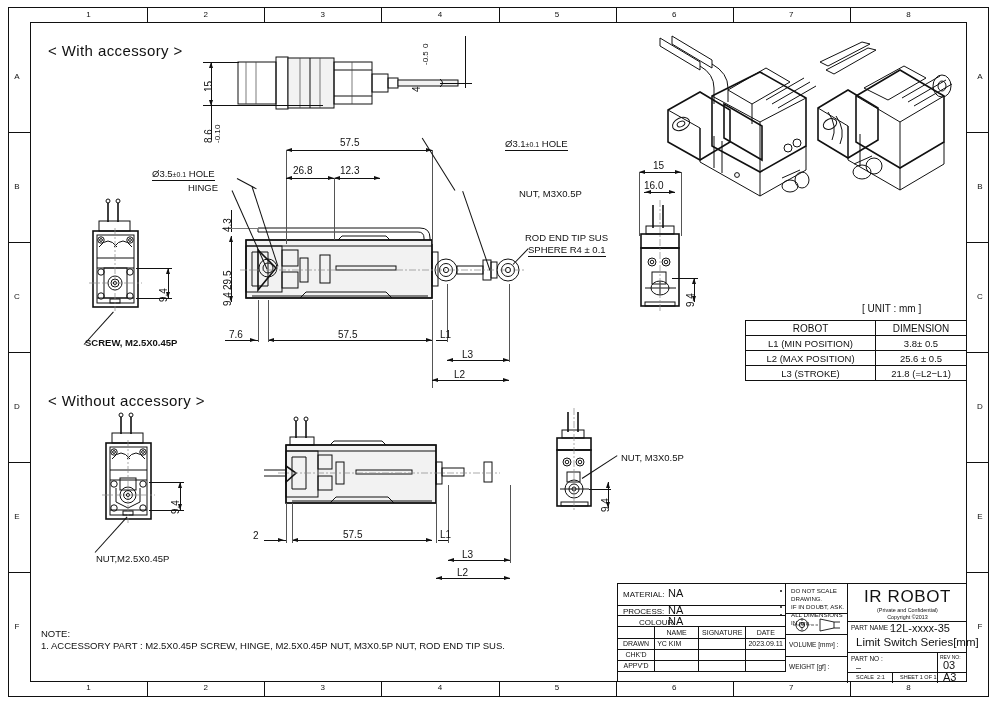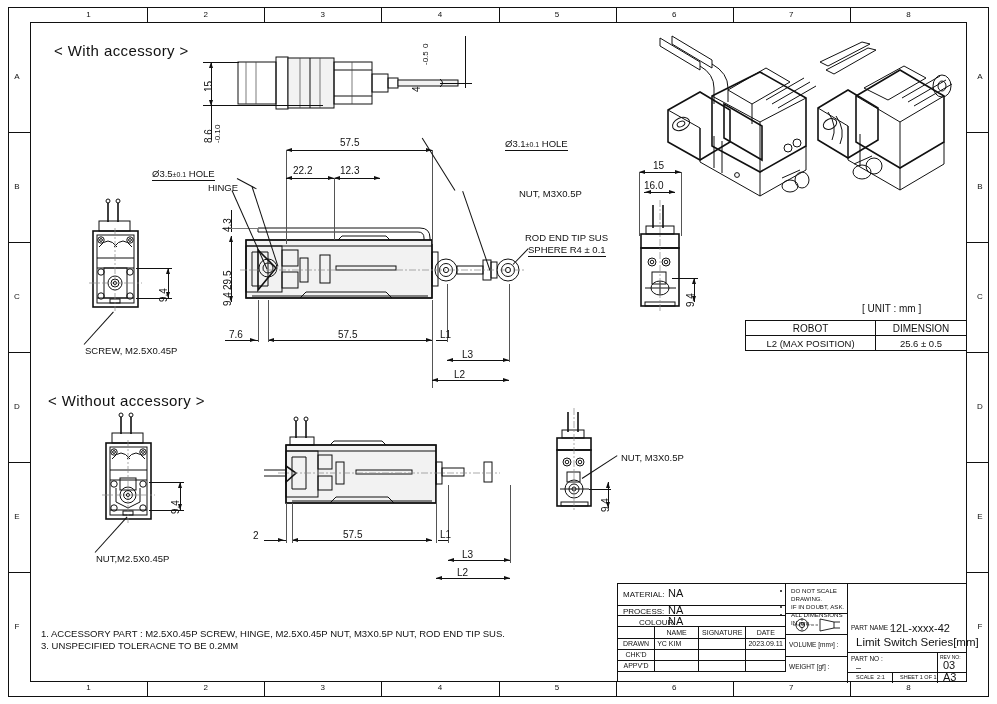--- a/index.html
+++ b/index.html
@@ -434,21 +434,21 @@
       <rect class="ln" x="567" y="472" width="13" height="10"></rect>
       <circle class="ln" cx="574" cy="489" r="9"></circle>
       <circle class="ln" cx="574" cy="489" r="5"></circle>
       <circle class="ln" cx="574" cy="489" r="2"></circle>
       <line class="ln" x1="560" y1="489" x2="589" y2="489"></line>
       <rect class="ln" x="561" y="502" width="27" height="4"></rect>
       <line class="ctr" x1="574" y1="408" x2="574" y2="512"></line>
     </g>
   </svg>
 
-  <div class="txt hdg" style="left:48px; top:42px;margin-left:6px;">&lt; With accessory &gt;</div>
+  <div class="txt hdg" style="left:48px; top:42px;">&lt; With accessory &gt;</div>
   <div class="txt hdg" style="left:48px; top:392px;">&lt; Without accessory &gt;</div>
 
   <div class="dl v" style="left:211px; top:62px; height:44px;"></div>
   <div class="arrow-u" style="left:208.5px; top:62px;"></div>
   <div class="arrow-d" style="left:208.5px; top:100px;"></div>
   <div class="ext h" style="left:203px; top:62px; width:36px; background:#111;"></div>
   <div class="ext h" style="left:203px; top:105px; width:120px; background:#111;"></div>
   <div class="txt dim vert" style="left:203px; top:92px; transform:rotate(-90deg);">15</div>
 
   <div class="dl v" style="left:211px; top:106px; height:34px;"></div>
@@ -465,21 +465,21 @@
   <div class="dl h" style="left:286px; top:150px; width:146px;"></div>
   <div class="arrow-l" style="left:286px; top:147.5px;"></div>
   <div class="arrow-r" style="left:426px; top:147.5px;"></div>
   <div class="ext v" style="left:286px; top:150px; height:94px;"></div>
   <div class="ext v" style="left:432px; top:150px; height:94px;"></div>
   <div class="txt dim" style="left:340px; top:137px;">57.5</div>
 
   <div class="dl h" style="left:286px; top:178px; width:48px;"></div>
   <div class="arrow-l" style="left:286px; top:175.5px;"></div>
   <div class="arrow-r" style="left:328px; top:175.5px;"></div>
-  <div class="txt dim" style="left:293px; top:165px;">22.2</div>
+  <div class="txt dim" style="left:293px; top:165px;">26.8</div>
   <div class="dl h" style="left:334px; top:178px; width:46px;"></div>
   <div class="arrow-l" style="left:334px; top:175.5px;"></div>
   <div class="arrow-r" style="left:374px; top:175.5px;"></div>
   <div class="txt dim" style="left:340px; top:165px;">12.3</div>
   <div class="ext v" style="left:334px; top:178px; height:62px;"></div>
 
   <div class="dl v" style="left:231px; top:210px; height:22px;"></div>
   <div class="ext h" style="left:222px; top:228px; width:46px; background:#777;"></div>
   <div class="txt dim vert" style="left:222px; top:232px; transform:rotate(-90deg);">4.3</div>
 
@@ -580,61 +580,69 @@
   <div class="dl v" style="left:608px; top:482px; height:26px;"></div>
   <div class="arrow-u" style="left:605.5px; top:482px;"></div>
   <div class="arrow-d" style="left:605.5px; top:502px;"></div>
   <div class="ext h" style="left:589px; top:489px; width:22px; background:#111;"></div>
   <div class="txt dim vert" style="left:600px; top:512px; transform:rotate(-90deg);">9.4</div>
 
   <div class="txt call" style="left:152px; top:168px;"><span class="ul" style="display:inline-block;"><span>Ø3.5</span><span style="font-size:7px;">±0.1</span> <span>HOLE</span></span></div>
   <div class="leader" style="left:237px; top:178px; width:22px; transform:rotate(28deg);"></div>
   <div class="leader" style="left:252px; top:186px; width:84px; transform:rotate(72deg);"></div>
 
-  <div class="txt call" style="left:208px; top:182px;text-align:center;">HINGE</div>
+  <div class="txt call" style="left:188px; top:182px;text-align:center;">HINGE</div>
   <div class="leader" style="left:232px; top:190px; width:86px; transform:rotate(66deg);"></div>
 
   <div class="txt call" style="left:505px; top:138px;"><span class="ul" style="display:inline-block;"><span>Ø3.1</span><span style="font-size:7px;">±0.1</span> <span>HOLE</span></span></div>
   <div class="leader" style="left:455px; top:190px; width:62px; transform:rotate(-122deg);"></div>
 
   <div class="txt call" style="left:519px; top:188px;">NUT, M3X0.5P</div>
   <div class="leader" style="left:490px; top:270px; width:84px; transform:rotate(-109deg);"></div>
 
   <div class="txt call" style="left:525px; top:232px;">ROD END TIP SUS</div>
   <div class="txt call ul" style="left:528px; top:244px;">SPHERE R4 ± 0.1</div>
   <div class="leader" style="left:513px; top:264px; width:22px; transform:rotate(-46deg);"></div>
 
-  <div class="txt call" style="left:85px; top:345px;">SCREW, M2.5X0.45P</div>
+  <div class="txt call" style="left:85px; top:337px;font-weight:bold;">SCREW, M2.5X0.45P</div>
   <div class="leader" style="left:84px; top:344px; width:44px; transform:rotate(-48deg);"></div>
 
   <div class="txt call" style="left:96px; top:553px;">NUT,M2.5X0.45P</div>
   <div class="leader" style="left:95px; top:552px; width:48px; transform:rotate(-48deg);"></div>
 
   <div class="txt call" style="left:621px; top:452px;">NUT, M3X0.5P</div>
   <div class="leader" style="left:582px; top:478px; width:42px; transform:rotate(-33deg);"></div>
 
   <div class="unit-note">[ UNIT : mm ]</div>
   <table id="index-table">
     <thead>
       <tr>
         <th style="width:130px;">ROBOT</th>
         <th>DIMENSION</th>
       </tr>
     </thead>
     <tbody>
       <tr>
+        <td>L1 (MIN POSITION)</td>
+        <td>3.8± 0.5</td>
+      </tr>
+      <tr>
         <td>L2 (MAX POSITION)</td>
         <td>25.6 ± 0.5</td>
       </tr>
+      <tr>
+        <td>L3 (STROKE)</td>
+        <td>21.8 (=L2−L1)</td>
+      </tr>
     </tbody>
   </table>
 
   <div id="notes">
+    <div>NOTE:</div>
     <div>1. ACCESSORY PART :  M2.5X0.45P SCREW, HINGE, M2.5X0.45P NUT, M3X0.5P NUT, ROD END TIP SUS.</div>
-    <div>3. UNSPECIFIED TOLERACNE TO BE 0.2MM</div>
   </div>
 
   <div id="title-block">
 
     <div class="cell tb-col-a" style="border-bottom:none;"></div>
 
     <div style="position:absolute; left:0; top:0; width:168px; height:22px; border-bottom:1px solid #111;">
       <span class="txt tb-lbl" style="left:5px; top:6px;">MATERIAL:</span>
       <span class="txt tb-val" style="left:50px; top:3px;">NA</span>
     </div>
@@ -694,23 +702,28 @@
         <line x1="46" y1="13" x2="52" y2="13" stroke="#111" stroke-width=".9"></line>
       </svg>
     </div>
     <div style="position:absolute; left:168px; top:51px; width:62px; height:22px; border-right:1px solid #111; border-bottom:1px solid #111;">
       <span class="txt tb-lbl" style="left:3px; top:6px; font-size:6.5px;">VOLUME [mm³] :</span>
     </div>
     <div style="position:absolute; left:168px; top:73px; width:62px; height:26px; border-right:1px solid #111;">
       <span class="txt tb-lbl" style="left:3px; top:6px; font-size:6.5px;">WEIGHT [gf] :</span>
     </div>
 
+    <div style="position:absolute; left:230px; top:0; width:119px; height:38px; border-bottom:1px solid #111;">
+      <div class="tb-brand" style="margin-top:3px;">IR ROBOT</div>
+      <div class="tb-conf">(Private and Confidential)</div>
+      <div class="tb-conf">Copyright ©2013</div>
+    </div>
     <div style="position:absolute; left:230px; top:38px; width:119px; height:31px; border-bottom:1px solid #111;">
       <span class="txt tb-lbl" style="left:3px; top:2px; font-size:6.5px;">PART NAME :</span>
-      <span class="txt" style="left:42px; top:0px; font-size:11px;">12L-xxxx-42</span>
+      <span class="txt" style="left:42px; top:0px; font-size:11px;">12L-xxxx-35</span>
       <span class="txt" style="left:8px; top:14px; font-size:11.5px;">Limit Switch Series[mm]</span>
     </div>
     <div style="position:absolute; left:230px; top:69px; width:90px; height:20px; border-right:1px solid #111; border-bottom:1px solid #111;">
       <span class="txt tb-lbl" style="left:3px; top:2px; font-size:6.5px;">PART NO :</span>
       <span class="txt" style="left:8px; top:10px; font-size:9px;">–</span>
     </div>
     <div style="position:absolute; left:320px; top:69px; width:29px; height:20px; border-bottom:1px solid #111;">
       <span class="txt" style="left:2px; top:1px; font-size:5px;">REV NO:</span>
       <span class="txt" style="left:5px; top:6px; font-size:11px;">03</span>
     </div>

